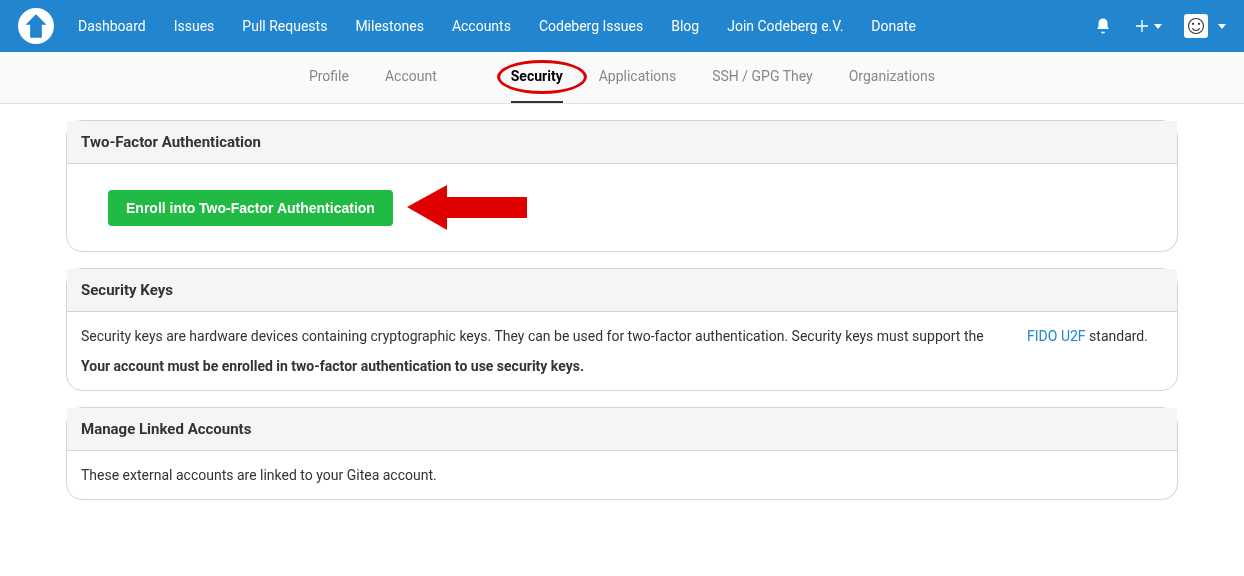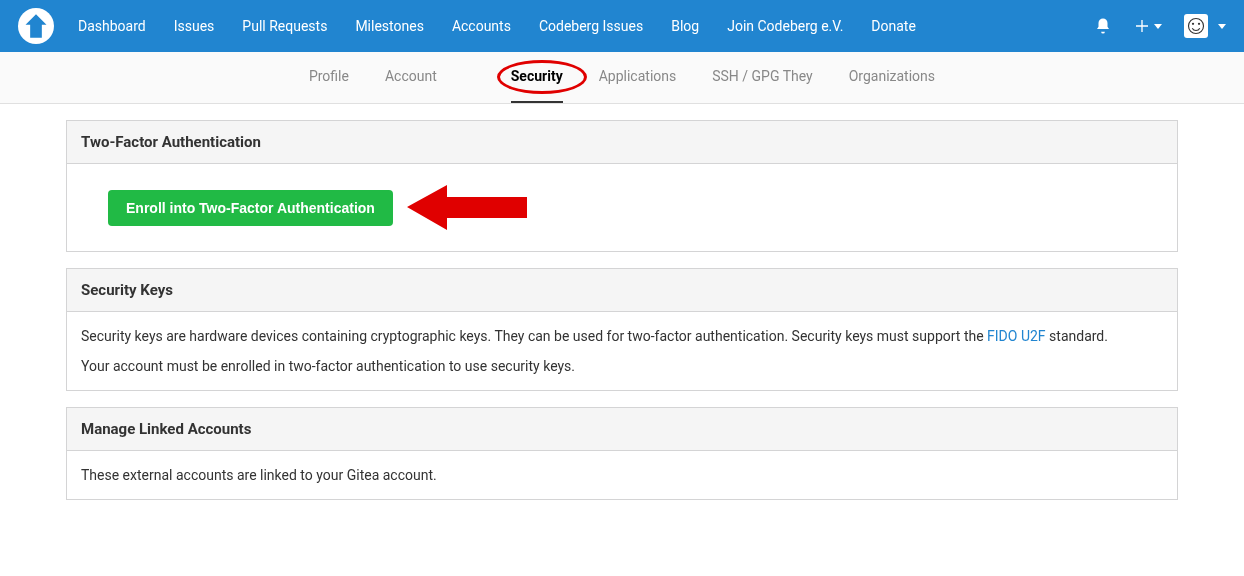--- a/index.html
+++ b/index.html
@@ -14,34 +14,34 @@
 .nav-icon { color: #fff; cursor: pointer; display: flex; align-items: center; }
 .caret-down { width: 0; height: 0; border-left: 4px solid transparent; border-right: 4px solid transparent; border-top: 5px solid #fff; margin-left: 4px; }
 .avatar { width: 24px; height: 24px; background: #fff; border-radius: 3px; display: flex; align-items: center; justify-content: center; }
 
 .tabs-bar { background: #fafafa; border-bottom: 1px solid #e0e0e0; height: 52px; display: flex; justify-content: center; gap: 36px; }
 .tab { color: #888; font-size: 14px; cursor: pointer; position: relative; padding: 16px 0; }
 .tab.active { color: #000; font-weight: 700; border-bottom: 2px solid #333; margin-left: 38px; }
 .ellipse-highlight { position: absolute; border: 3px solid #e00000; border-radius: 50%; width: 90px; height: 34px; top: 8px; left: -14px; pointer-events: none; }
 
 .content { max-width: 1128px; margin: 16px auto; padding: 0 8px; }
-.panel { border: 1px solid #d4d4d5; border-radius: 0; margin-bottom: 16px; }
+.panel { border: 1px solid #d4d4d5; border-radius: 16px; margin-bottom: 16px; }
 .panel-header { background: #f5f5f5; border-bottom: 1px solid #d4d4d5; padding: 12px 14px; font-weight: 700; font-size: 15px; color: #333; }
 .panel-body { padding: 16px 14px; }
 .panel-body p { margin-bottom: 14px; color: #333; font-size: 14px; }
 .panel-body p:last-child { margin-bottom: 0; }
 
 .btn-green { display: inline-block; background: #21ba45; color: #fff; font-weight: 700; font-size: 14px; padding: 10px 18px; border: none; border-radius: 4px; cursor: pointer; }
 
 .arrow-wrap { display: flex; align-items: center; gap: 14px; margin-left: 27px; }
 .red-arrow { width: 120px; height: 55px; position: relative; }
 .red-arrow svg { width: 100%; height: 100%; }
 
-a.inline-link { color: #2185d0; text-decoration: none; }
-.bold { font-weight: 400; }
+a.inline-link { color: #2185d0; text-decoration: none; margin-left: 40px; }
+.bold { font-weight: 700; }
 </style>
 </head>
 <body>
 
 <div class="top-nav">
   <div class="logo">
     <svg viewBox="0 0 24 24">
         <path d="M12 2 L3 11 L7 11 L7 22 L17 22 L17 11 L21 11 Z" fill="#2185d0"></path>
       </svg>
   </div>

